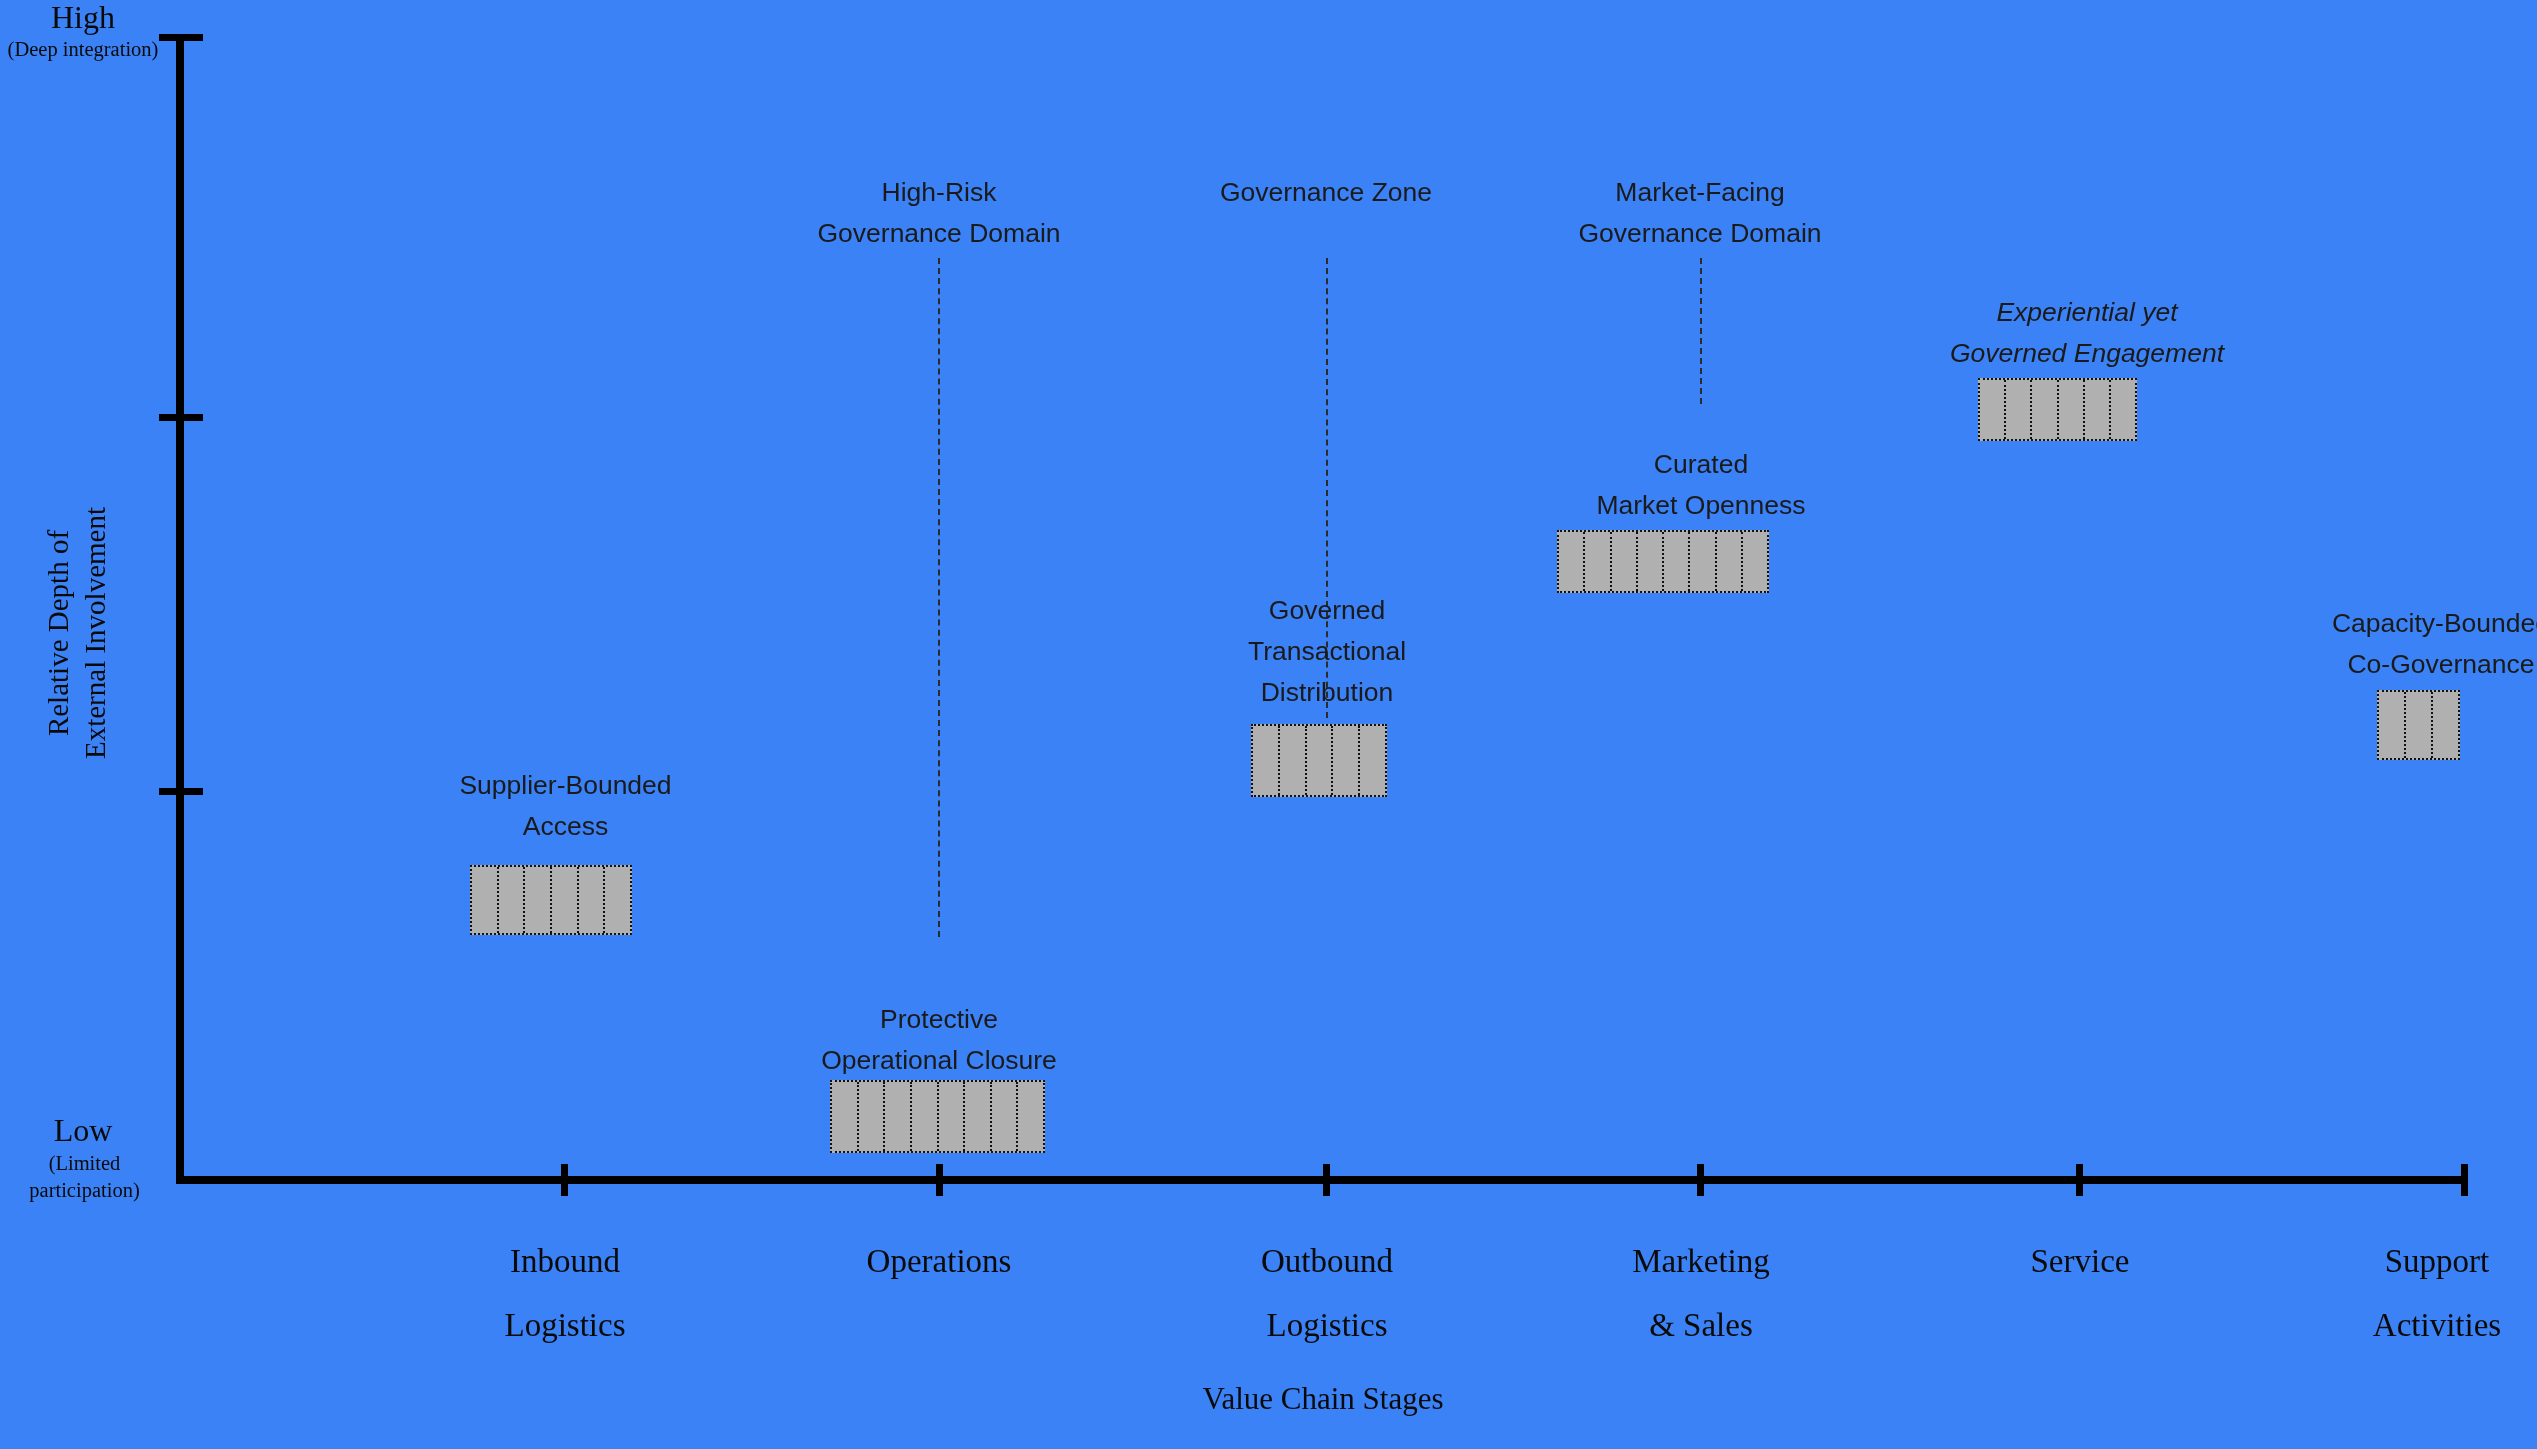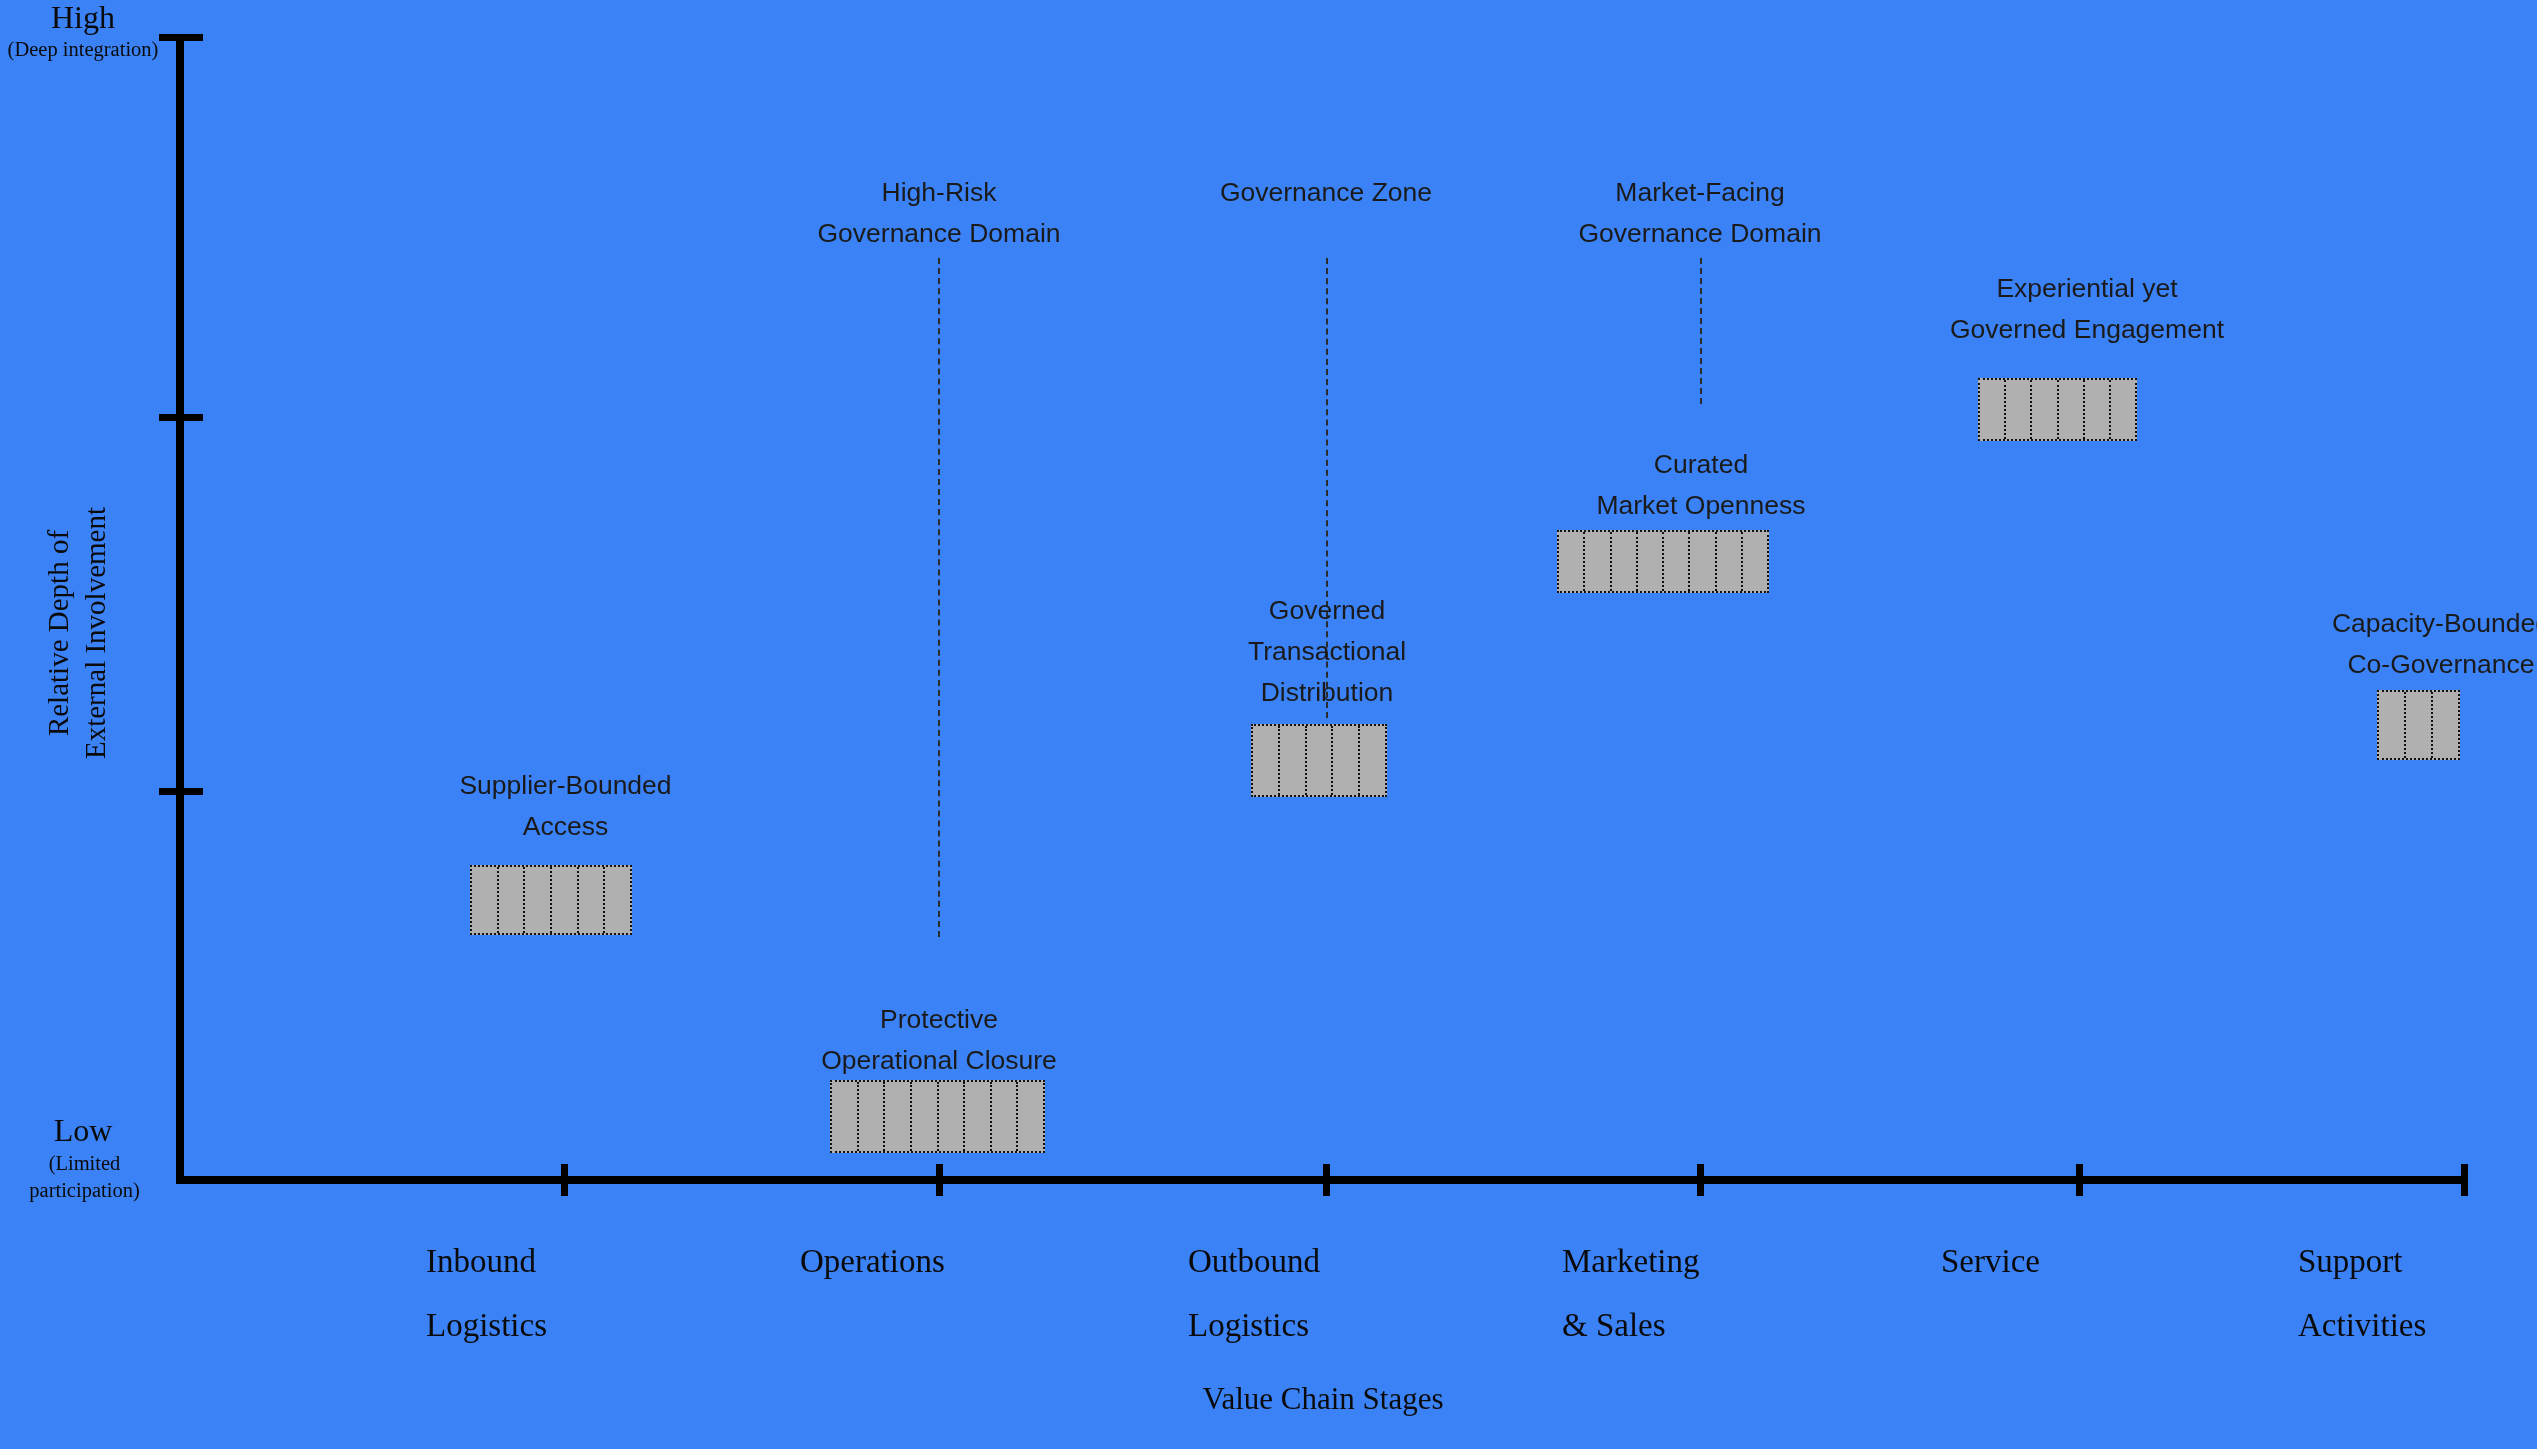--- a/index.html
+++ b/index.html
@@ -27,21 +27,21 @@
      font-size:20.5px;line-height:26.5px;}
   #label-low{position:absolute;left:0px;top:1113px;width:166px;text-align:center;
      font-size:32px;line-height:34px;}
   #label-low-sub{position:absolute;left:0px;top:1150px;width:169px;text-align:center;
      font-size:20.5px;line-height:26.5px;}
 
   #y-axis-title{position:absolute;left:-255px;top:596px;width:663px;
      text-align:center;font-size:29px;line-height:37px;
      transform:rotate(-90deg);transform-origin:center center;}
 
-  .x-cat-label{position:absolute;top:1229px;width:278px;
+  .x-cat-label{position:absolute;top:1229px;width:278px;text-align:center;
      font-size:33px;line-height:64px;}
 
   #x-axis-title{position:absolute;left:1058px;top:1381px;width:530px;
      text-align:center;font-size:31px;}
 
   
   .ann-label{position:absolute;text-align:center;font-size:26.5px;line-height:41px;
      color:#1a1a1a;font-family:"Liberation Sans", sans-serif;}
   .bar-label{position:absolute;text-align:center;font-size:26.5px;line-height:41px;
      color:#1a1a1a;font-family:"Liberation Sans", sans-serif;}
@@ -180,21 +180,21 @@
     <div class="seg"></div>
     <div class="seg"></div>
     <div class="seg"></div>
     <div class="seg"></div>
     <div class="seg"></div>
     <div class="seg"></div>
     <div class="seg"></div>
     <div class="seg"></div>
   </div>
 
-  <div class="bar-label" style="left:1888px;top:268px;width:398px;">
+  <div class="bar-label" style="left:1888px;top:292px;width:398px;font-style:italic;">
     <div>Experiential yet</div>
     <div>Governed Engagement</div>
   </div>
   <div class="bar" style="left:1978px;top:378px;width:159px;height:63px;">
     <div class="seg"></div>
     <div class="seg"></div>
     <div class="seg"></div>
     <div class="seg"></div>
     <div class="seg"></div>
     <div class="seg"></div>

